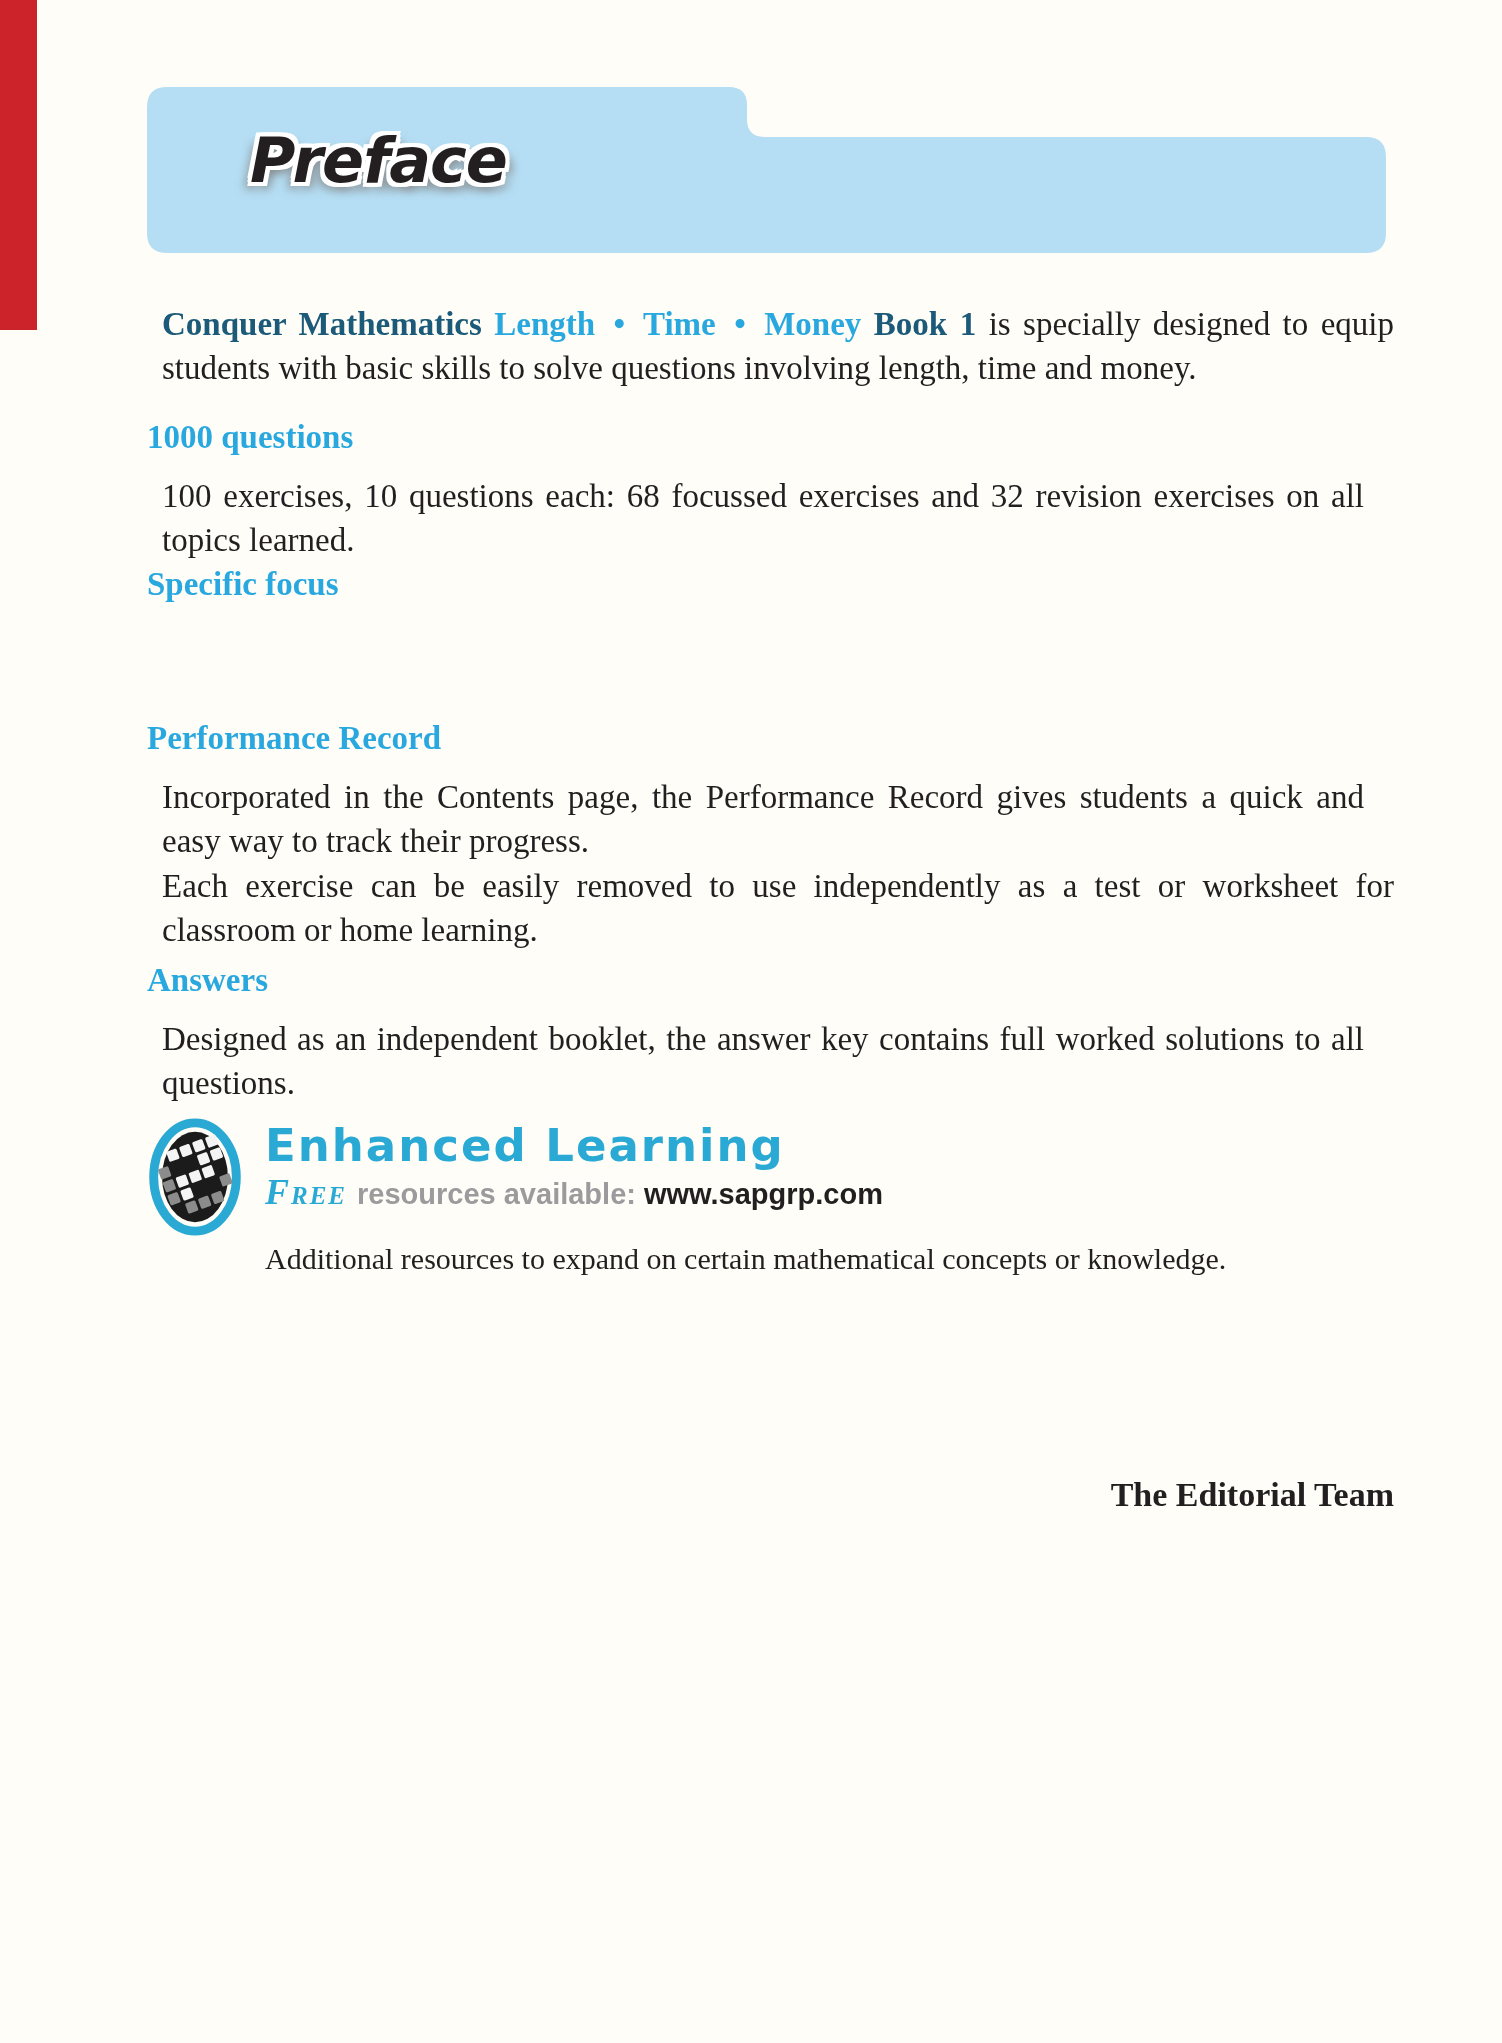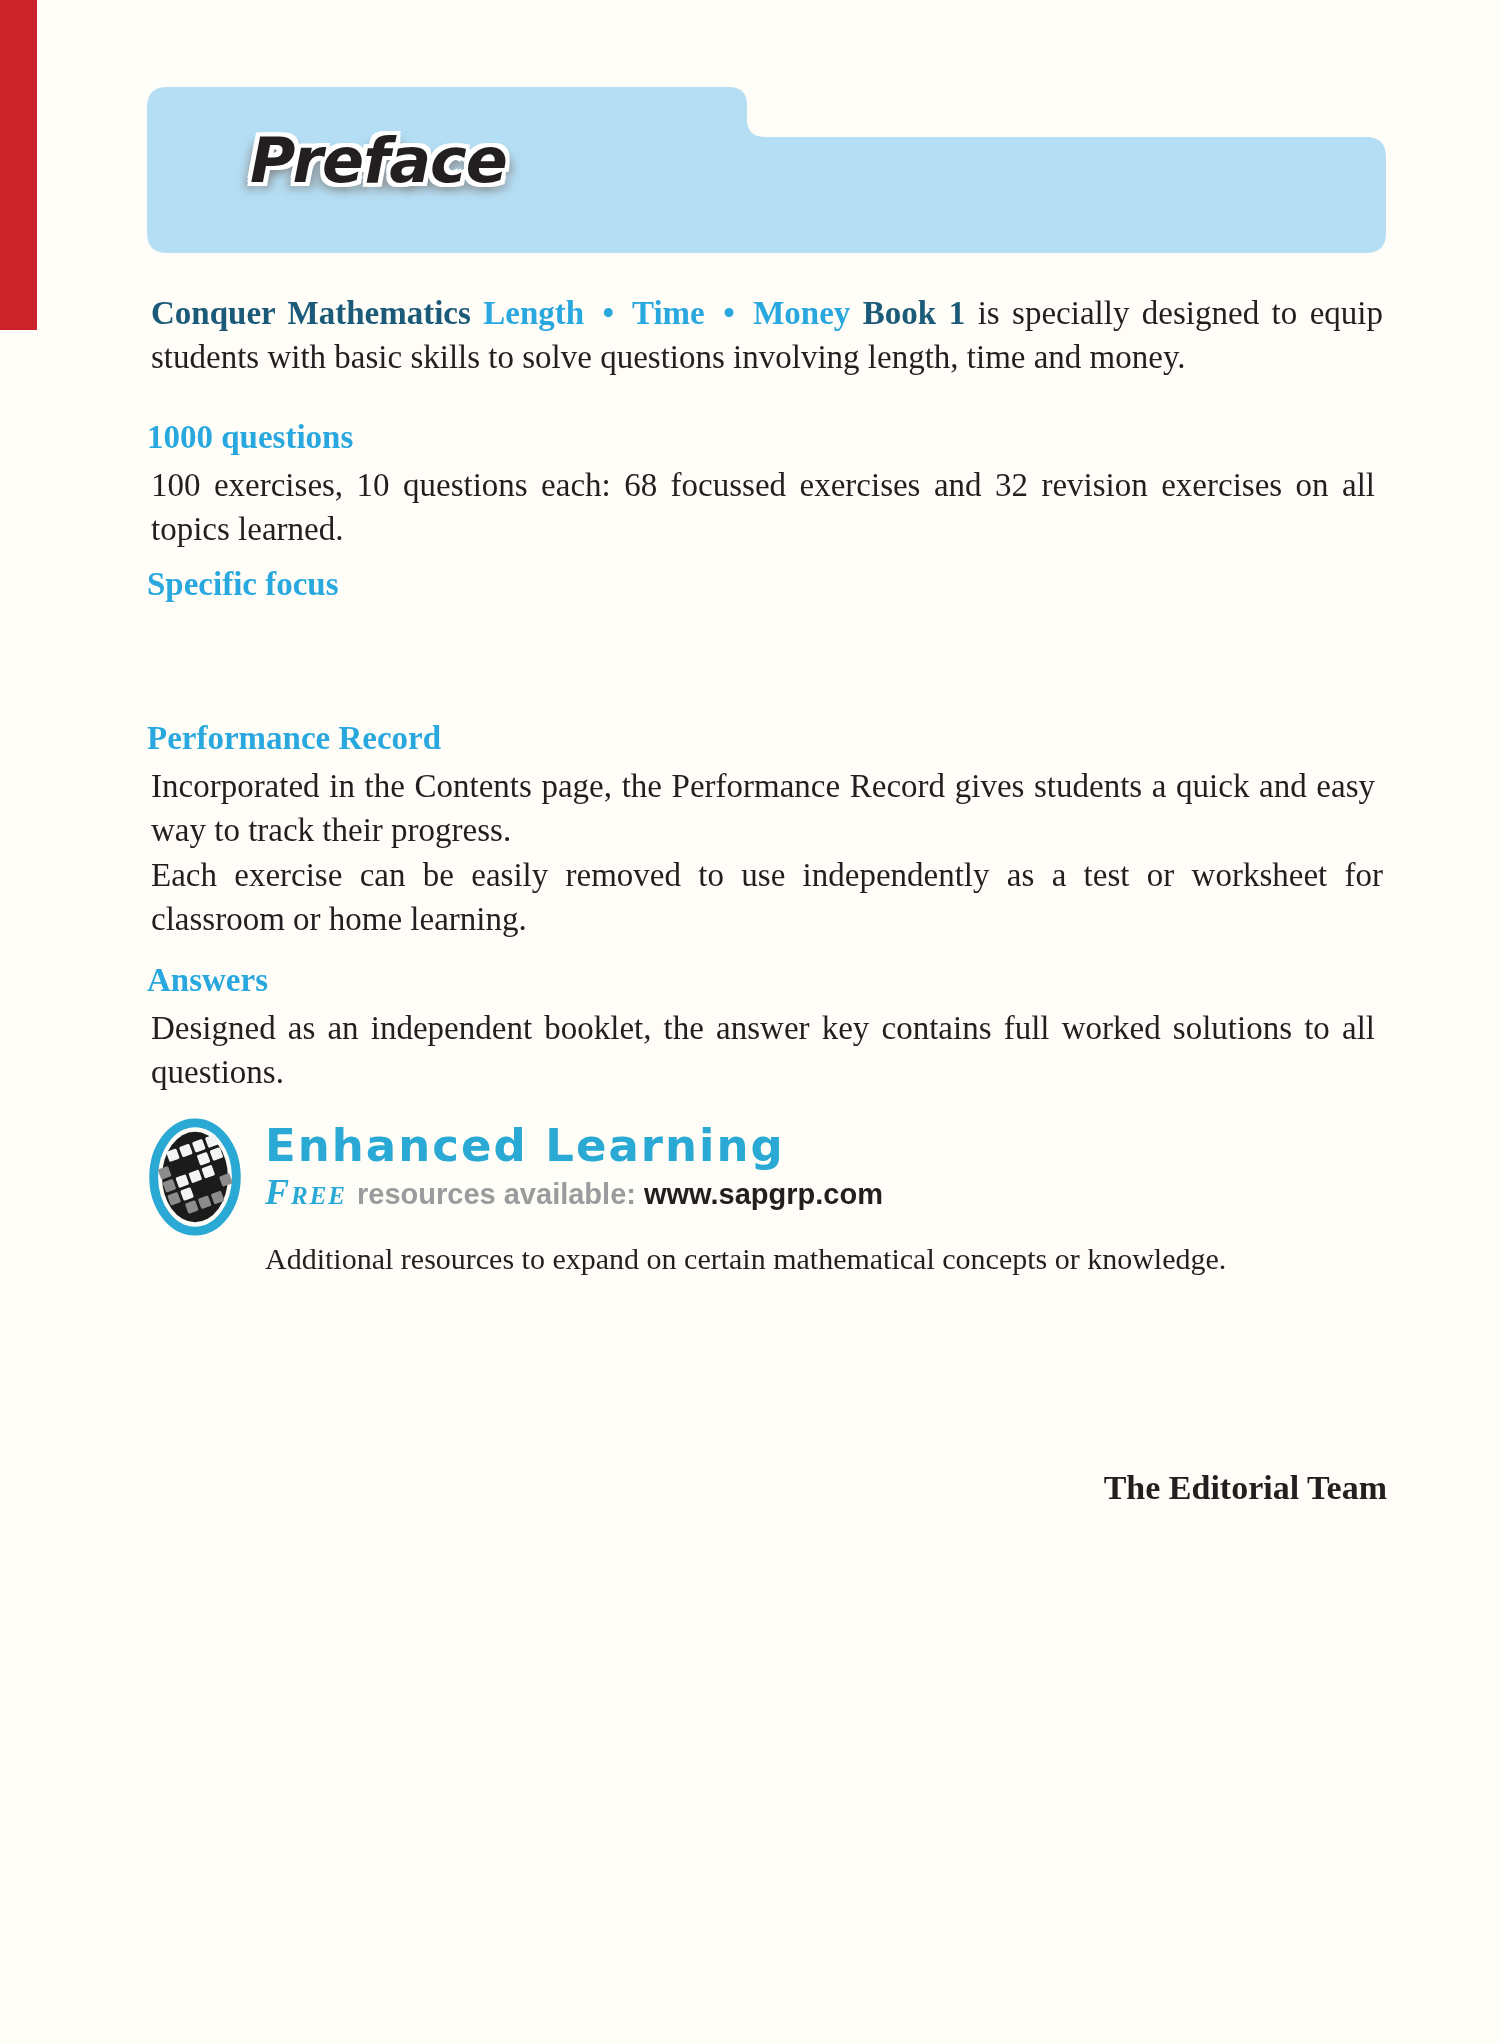--- a/index.html
+++ b/index.html
@@ -40,21 +40,21 @@
     text-shadow:
       -4px -4px 0 #ffffff, 0 -4px 0 #ffffff, 4px -4px 0 #ffffff,
       -4px  0   0 #ffffff, 4px  0   0 #ffffff,
       -4px  4px 0 #ffffff, 0  4px 0 #ffffff, 4px 4px 0 #ffffff,
       -7px 7px 10px rgba(130,130,130,.75), 7px 7px 10px rgba(130,130,130,.75);
   }
   .block{
     position:absolute;left:147px;width:1232px;
   }
   .para{
-    margin:4px;
+    margin:15px;
     font-size:33px;line-height:44px;
     text-align:justify;
   }
   .sec-h{
     margin:0;
     font-size:33px;line-height:44px;
     font-weight:bold;
     color:var(--heading-cyan);
   }
   .b-dark{font-weight:bold;color:var(--dark-teal);}
@@ -78,21 +78,21 @@
     font-size:36px;letter-spacing:2px;
     color:var(--logo-cyan);margin-right:10px;
   }
   .el-res{color:var(--gray-text);margin-right:8px;}
   .el-url{color:var(--text-dark);}
   .note{
     position:absolute;left:265px;margin:0;
     font-size:30px;line-height:44px;
   }
   .editorial{
-    margin:8px;text-align:right;
+    margin:15px;text-align:right;
     font-size:34px;line-height:44px;font-weight:bold;
   }
 </style>
 </head>
 <body>
 
 <div class="page">
 
   <div class="red-bar"></div>
 

